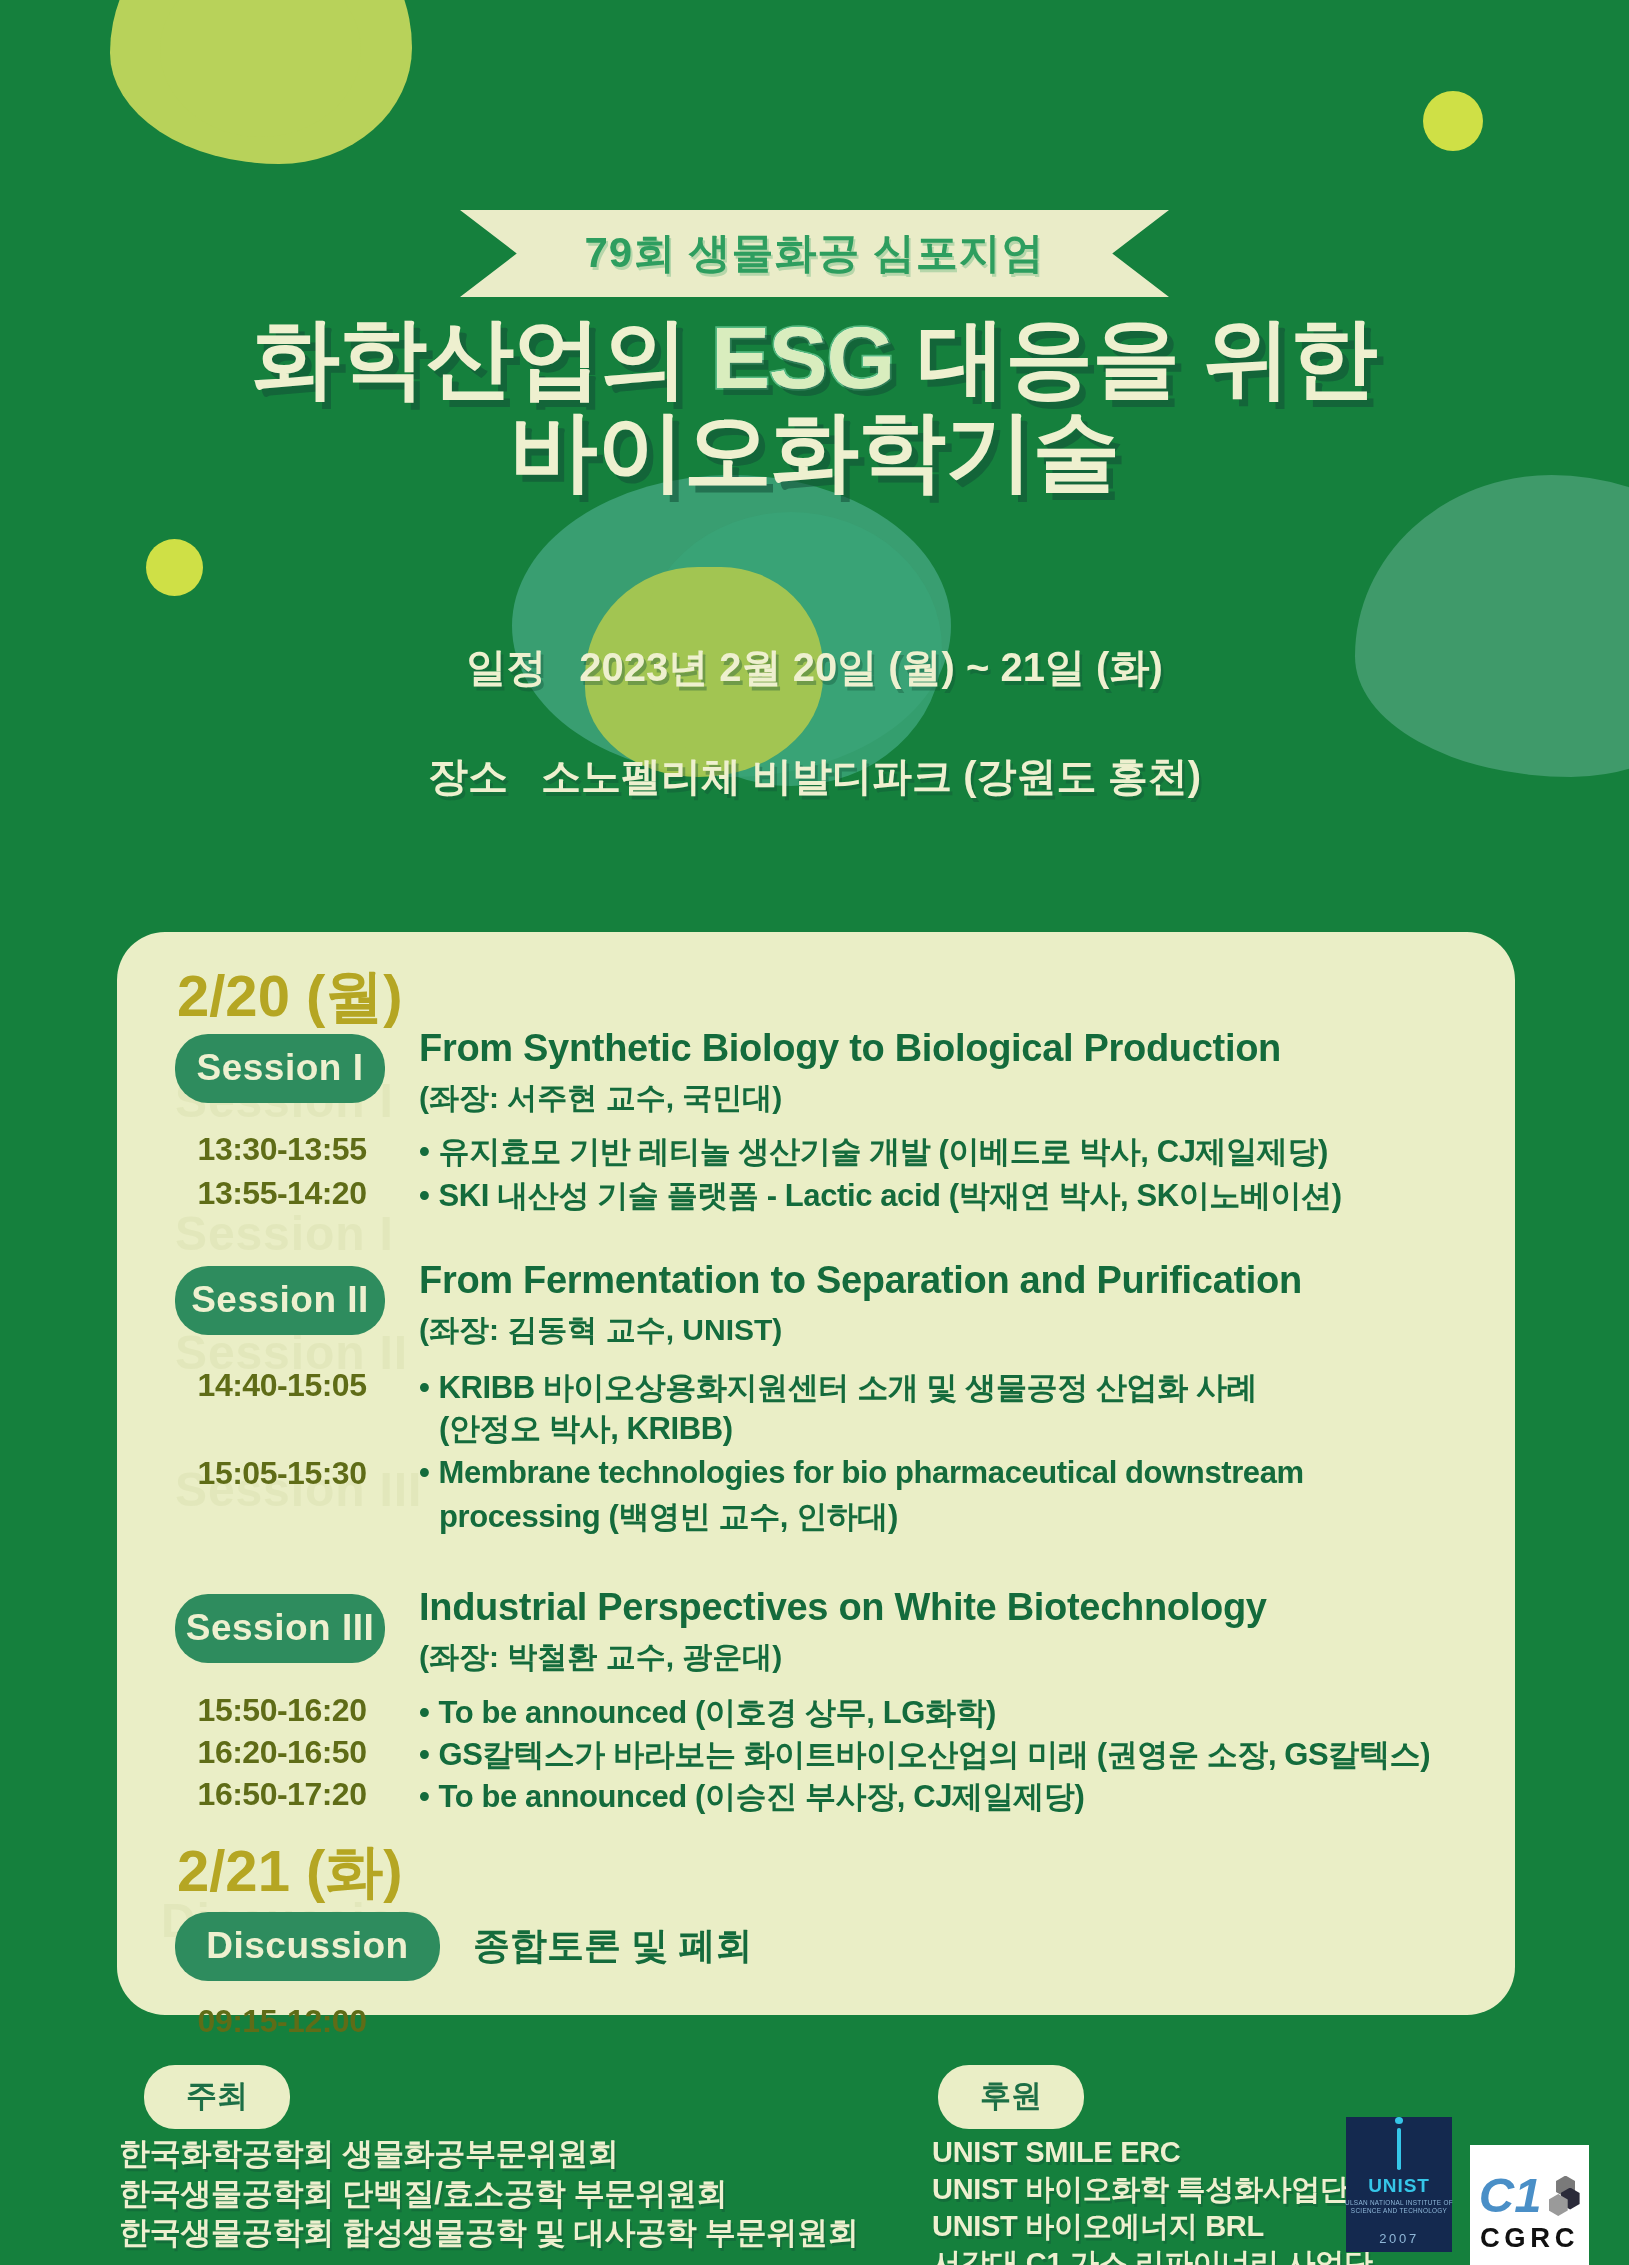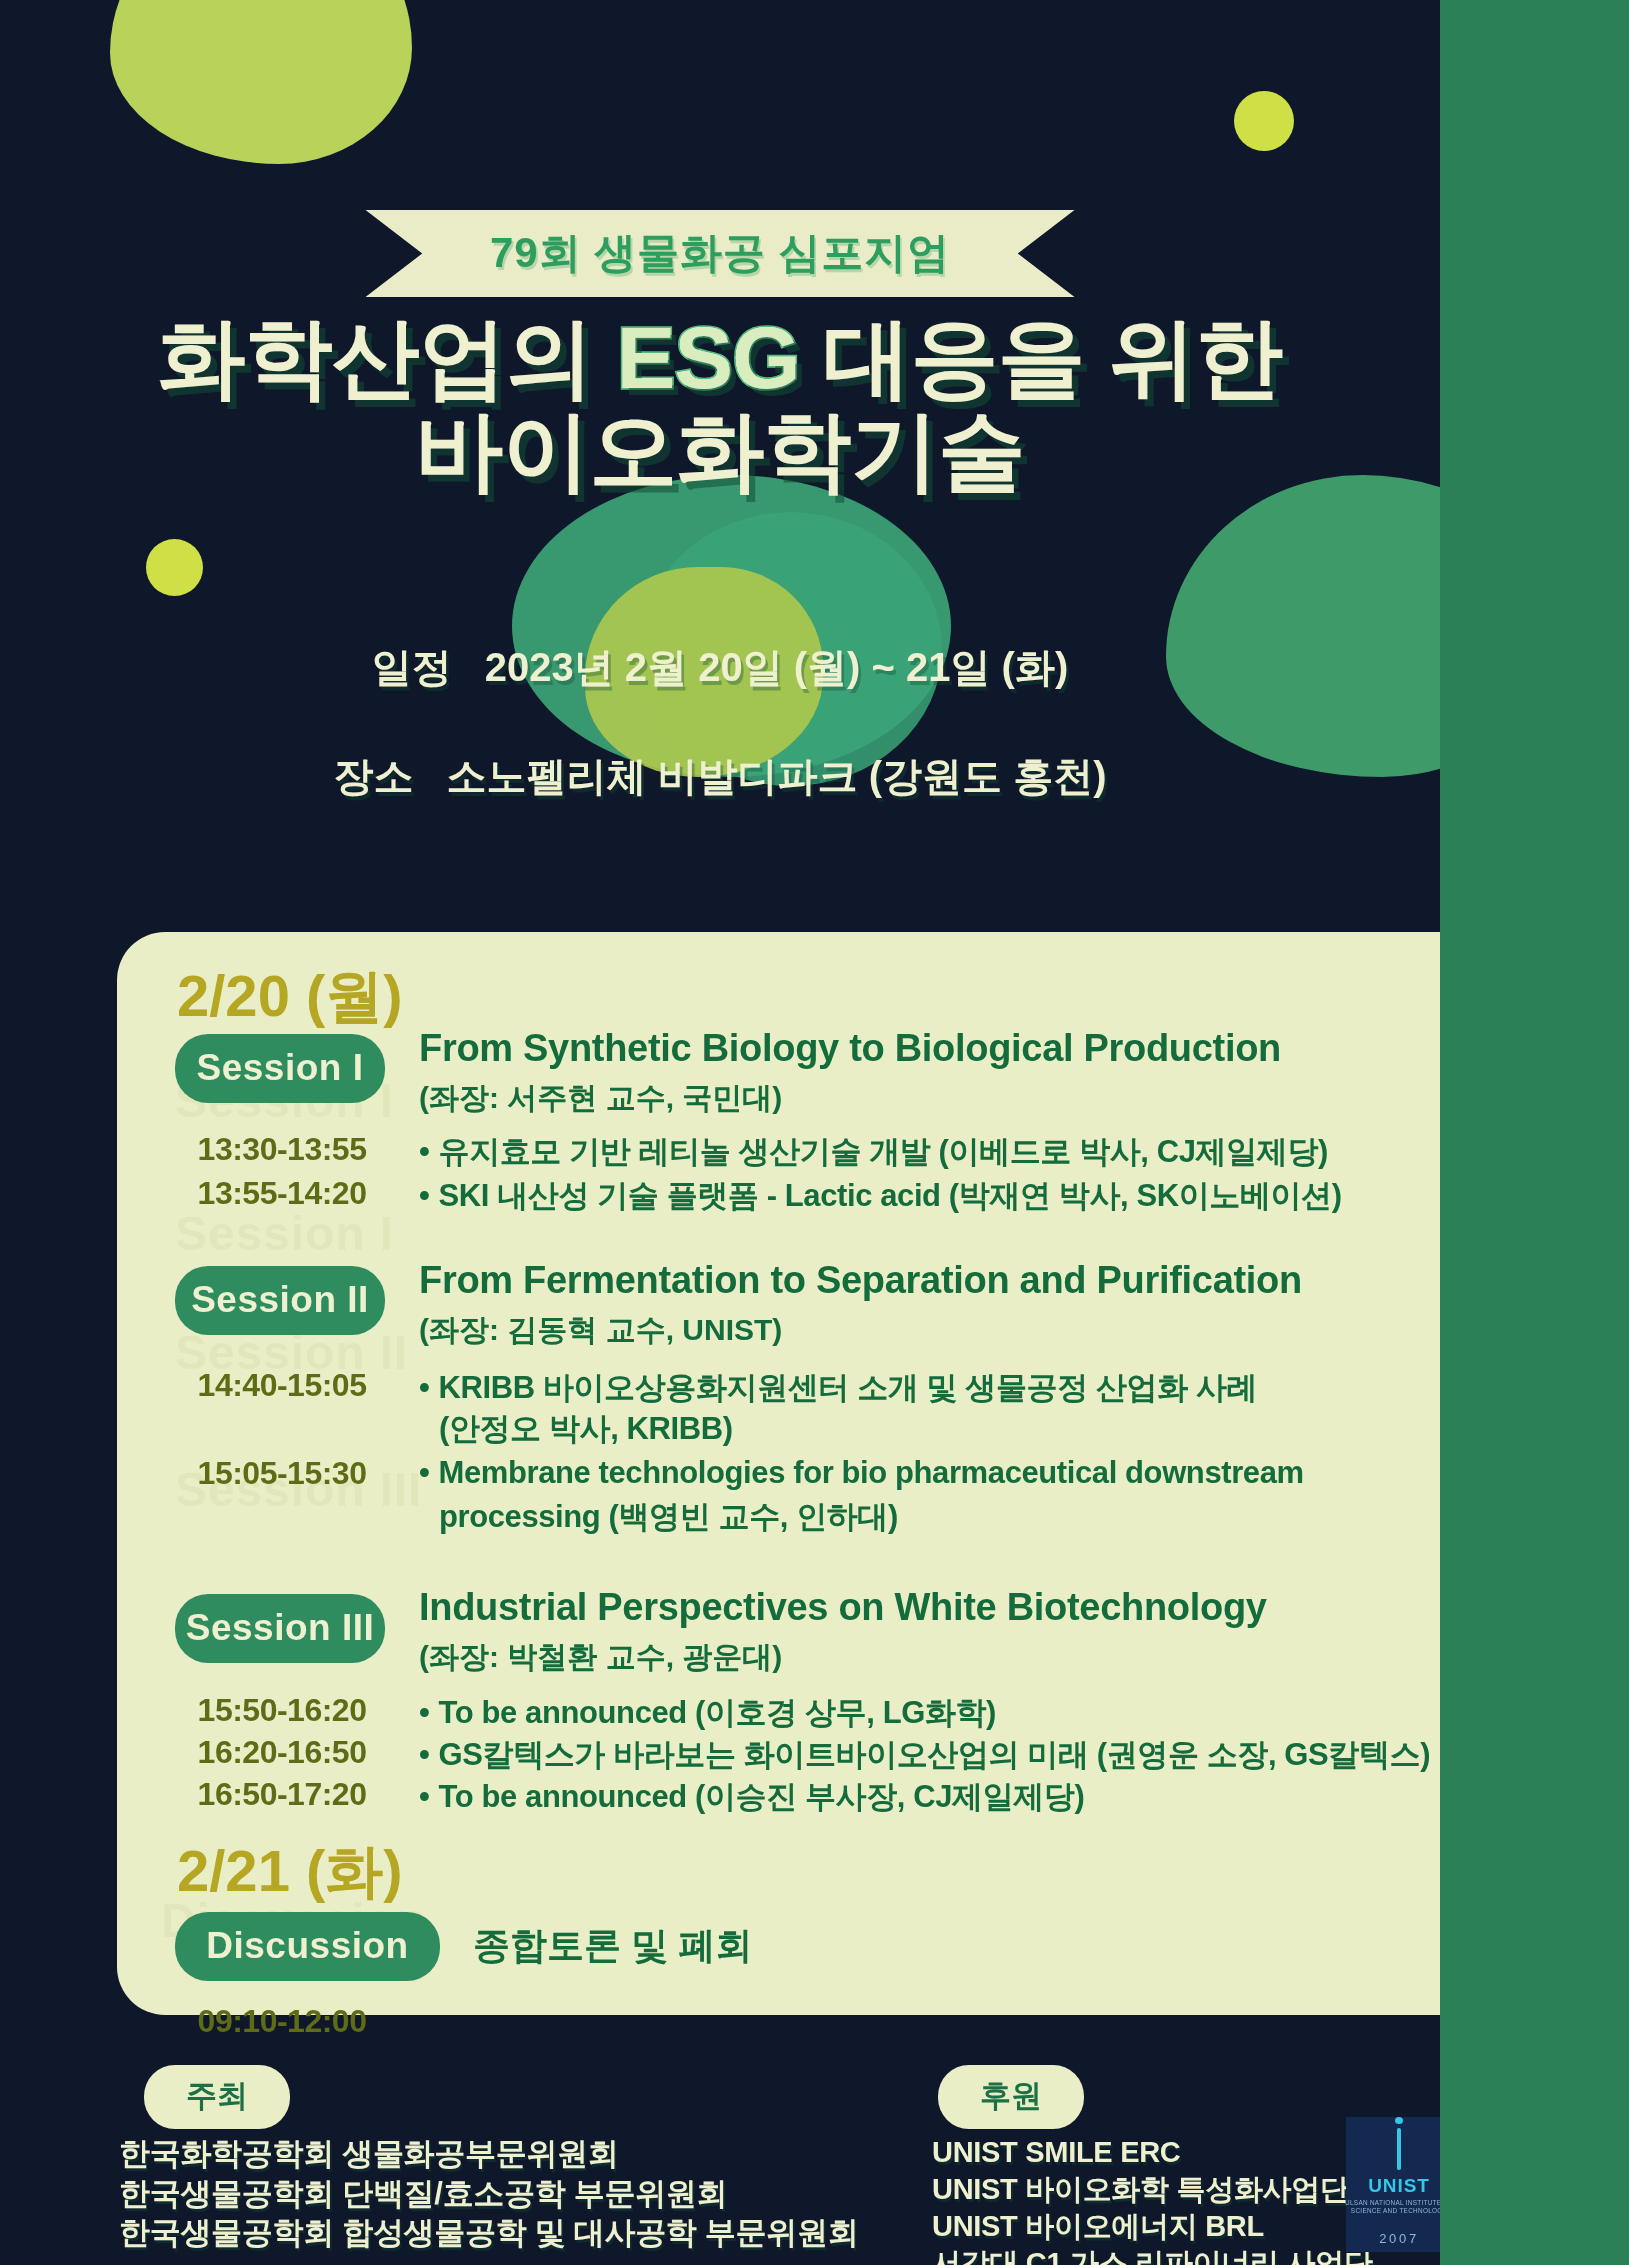--- a/index.html
+++ b/index.html
@@ -3,24 +3,24 @@
 <meta charset="utf-8">
 <title>79회 생물화공 심포지엄</title>
 <style>
   html,body{margin:0;padding:0;}
   body{
     font-family:"Liberation Sans","DejaVu Sans",sans-serif;
     background:#2b8057;
   }
   #poster{
     position:relative;
-    width:1440px;
+    width:1629px;
     height:2265px;
     overflow:hidden;
-    background:#0f172a;
+    background:#15803d;
   }
 
   
   .blob{position:absolute;border-radius:50%;}
   .blob-tl{
     left:110px;top:-101px;width:302px;height:265px;
     background:#b8d25a;
     border-radius:52% 48% 44% 56% / 58% 56% 44% 42%;
   }
   .blob-tl2{
@@ -341,21 +341,21 @@
     <div class="talk" style="top:760px;"><span class="bull">•</span><span>To be announced (이호경 상무, LG화학)</span></div>
     <div class="time" style="top:802px;">16:20-16:50</div>
     <div class="talk" style="top:802px;"><span class="bull">•</span><span>GS칼텍스가 바라보는 화이트바이오산업의 미래 (권영운 소장, GS칼텍스)</span></div>
     <div class="time" style="top:844px;">16:50-17:20</div>
     <div class="talk" style="top:844px;"><span class="bull">•</span><span>To be announced (이승진 부사장, CJ제일제당)</span></div>
 
     <div class="daylabel d2" style="top:901px;">2/21 (화)</div>
 
     <div class="pill" style="top:980px;width:265px;">Discussion</div>
     <div class="disc-text" style="top:989px;left:356px;">종합토론 및 폐회</div>
-    <div class="time" style="top:1071px;">09:10-12:00</div>
+    <div class="time" style="top:1071px;">09:15-12:00</div>
   </div>
 
   <div class="foot-pill" style="left:144px;top:2065px;">주최</div>
   <div class="foot-list" style="left:119px;top:2134px;white-space:pre;">한국화학공학회 생물화공부문위원회
 한국생물공학회 단백질/효소공학 부문위원회
 한국생물공학회 합성생물공학 및 대사공학 부문위원회</div>
 
   <div class="foot-pill" style="left:938px;top:2065px;">후원</div>
   <div class="foot-list" style="left:932px;top:2134px;white-space:pre;font-size:29px;">UNIST SMILE ERC
 UNIST 바이오화학 특성화사업단

